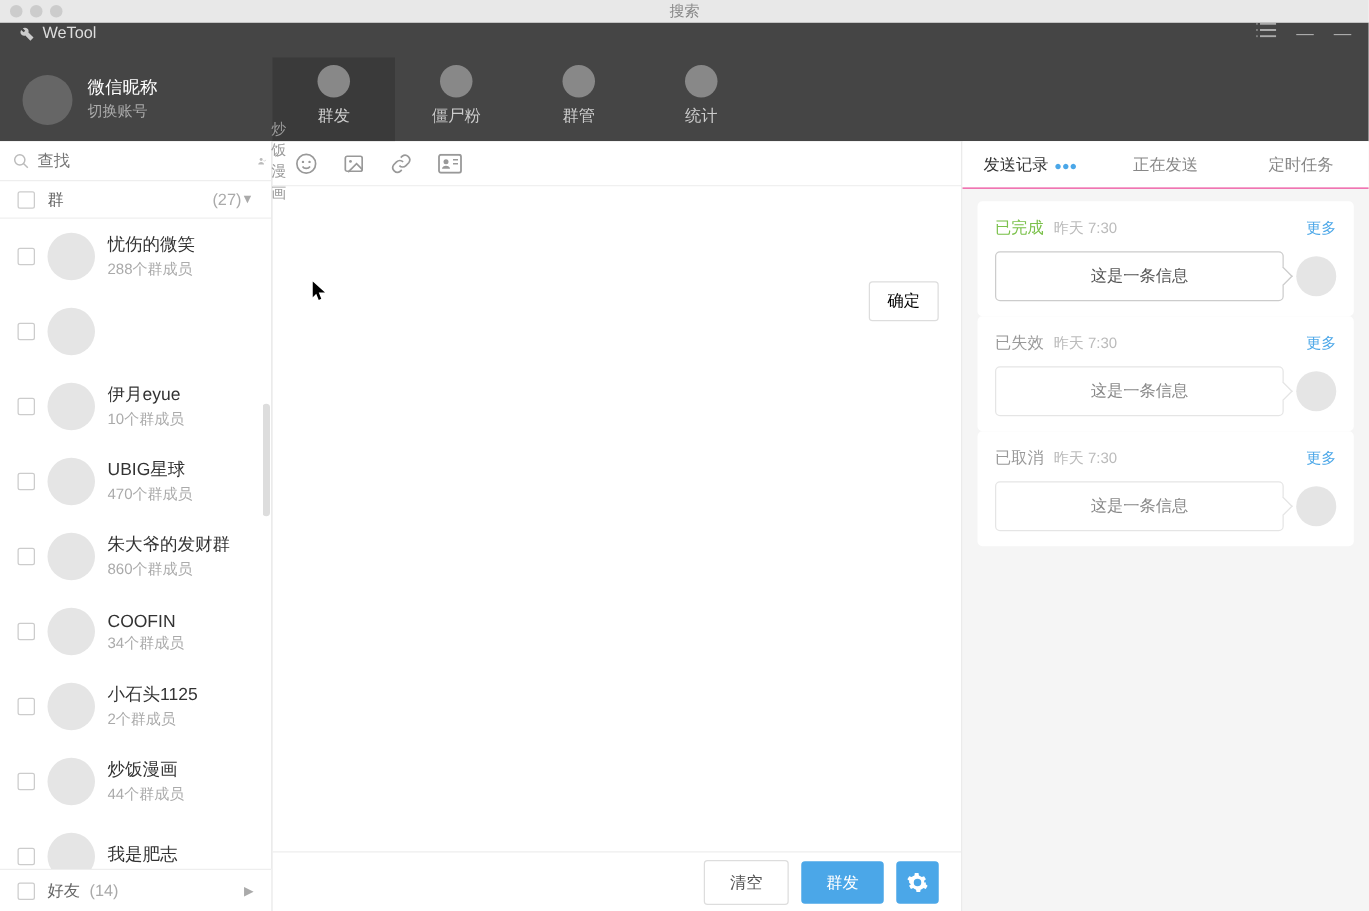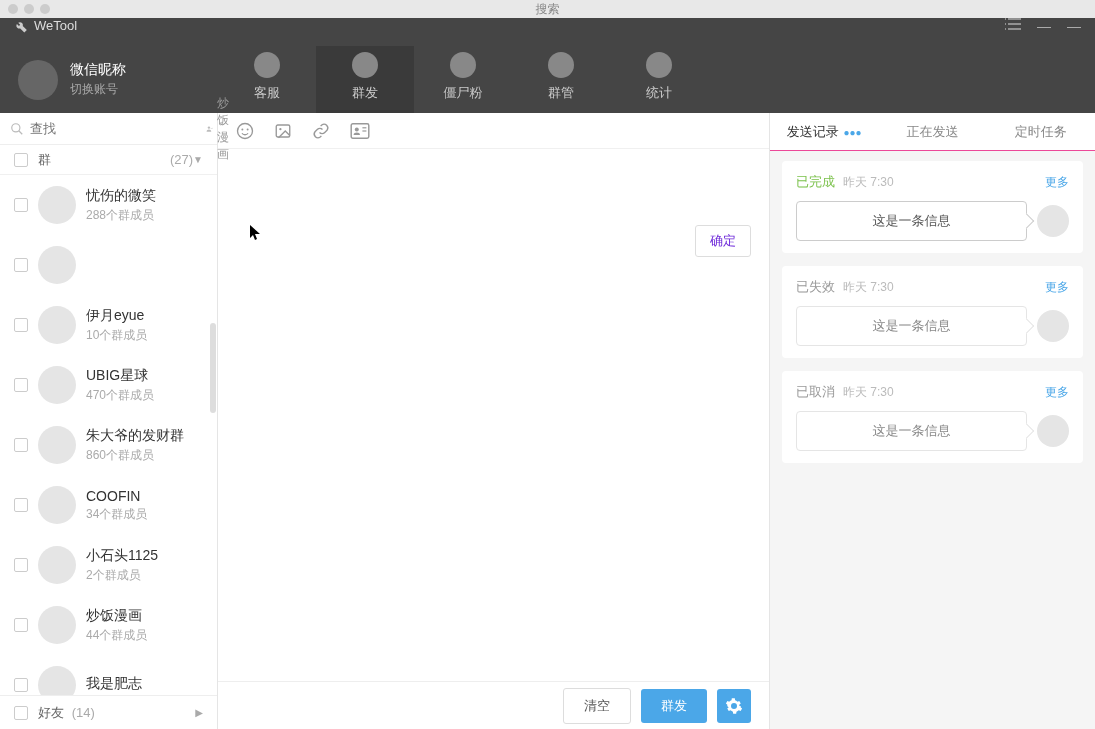--- a/index.html
+++ b/index.html
@@ -54,32 +54,32 @@
 .friends-footer { height: 34px; display: flex; align-items: center; padding: 0 14px; border-top: 1px solid #eee; background:#fff;}
 .friends-footer .section-title { flex: 1; }
 
 .scrollbar-thumb { position: absolute; right: 1px; top: 210px; width: 6px; height: 90px; background: #ddd; border-radius: 3px; }
 
 .center { flex: 1; background: #fff; display: flex; flex-direction: column; border-right: 1px solid #e5e5e5; }
 .editor-toolbar { height: 36px; display: flex; align-items: center; gap: 20px; padding: 0 18px; color: #999; border-bottom: 1px solid #f0f0f0; }
 .editor-toolbar .tool { cursor: pointer; display:flex; align-items:center;}
 .editor-area { flex: 1; position: relative; }
 .cursor-ptr { position: absolute; left: 32px; top: 76px; font-size: 14px; }
-.confirm-btn { position: absolute; right: 18px; top: 76px; border: 1px solid #ddd; background: #fff; padding: 6px 14px; border-radius: 3px; font-size: 13px; color: #6d28d9; cursor: pointer; }
+.confirm-btn { position: absolute; right: 18px; top: 76px; border: 1px solid #ddd; background: #fff; padding: 6px 14px; border-radius: 3px; font-size: 13px; color: #000000; cursor: pointer; }
 .bottom-bar { height: 48px; display: flex; align-items: center; justify-content: flex-end; gap: 10px; padding: 0 18px; border-top: 1px solid #eee; }
 .btn { padding: 8px 20px; border-radius: 3px; font-size: 13px; cursor: pointer; border: 1px solid #ddd; background: #fff; color: #555; }
 .btn.primary { background: #4ba7e8; color: #fff; border: none; }
 .gear-btn { width: 34px; height: 34px; background: #4ba7e8; border-radius: 3px; display: flex; align-items: center; justify-content: center; color: #fff; cursor: pointer; }
 
 .rightpane { width: 325px; background: #f5f5f5; display: flex; flex-direction: column; }
 .right-tabs { height: 38px; display: flex; align-items: center; background: #fff; border-bottom: 1px solid #ec4899; }
 .right-tab { flex: 1; text-align: center; font-size: 13px; color: #888; cursor: pointer; position: relative; }
 .right-tab.active { color: #333; font-weight: 500; }
 .right-tab .dots { color: #4ba7e8; font-size: 10px; margin-left: 2px; }
-.right-body { flex: 1; overflow-y: auto; padding: 10px 12px; display: flex; flex-direction: column; gap: 13px; }
+.right-body { flex: 1; overflow-y: auto; padding: 10px 12px; display: flex; flex-direction: column; gap: 0; }
 .record-card { background: #fff; border-radius: 4px; padding: 12px 14px; }
 .record-head { display: flex; align-items: center; margin-bottom: 10px; }
 .record-status { font-size: 13px; }
 .record-status.done { color: #7bc14b; }
 .record-status.invalid { color: #999; }
 .record-status.cancel { color: #999; }
 .record-time { color: #bbb; font-size: 12px; margin-left: 8px; flex: 1; }
 .record-more { color: #4ba7e8; font-size: 12px; cursor: pointer; }
 .record-row { display: flex; align-items: center; gap: 10px; text-align: center; }
 .record-bubble { flex: 1; border: 1px solid #e5e5e5; border-radius: 4px; padding: 10px 12px; color: #888; font-size: 13px; position: relative; }
@@ -122,24 +122,20 @@
   </div>
   <div class="header-main">
     <div class="profile">
       <div class="profile-avatar"></div>
       <div class="profile-info">
         <div class="profile-name">微信昵称</div>
         <div class="profile-switch">切换账号</div>
       </div>
     </div>
     <div class="nav-tabs" id="nav-tabs">
-        <div class="nav-tab">
-          <div class="nav-tab-icon"></div>
-          <span>客服</span>
-        </div>
         <div class="nav-tab active">
           <div class="nav-tab-icon"></div>
           <span>群发</span>
         </div>
         <div class="nav-tab">
           <div class="nav-tab-icon"></div>
           <span>僵尸粉</span>
         </div>
         <div class="nav-tab">
           <div class="nav-tab-icon"></div>

